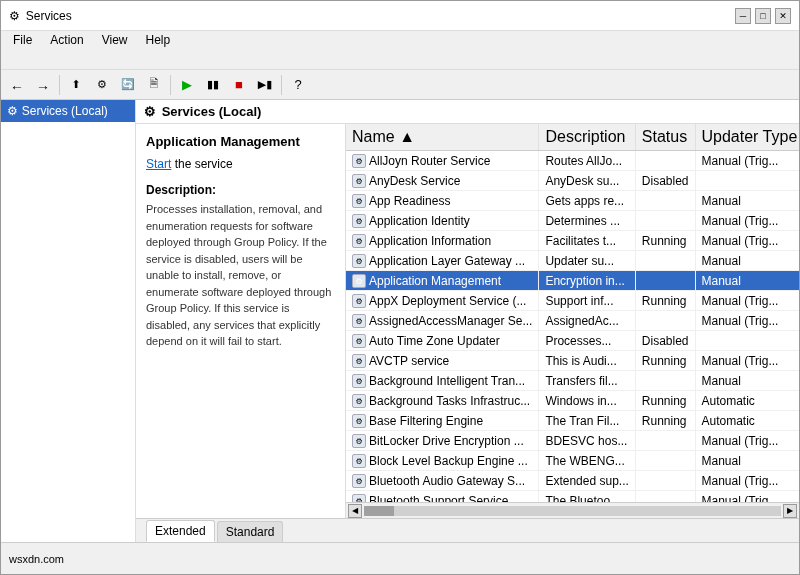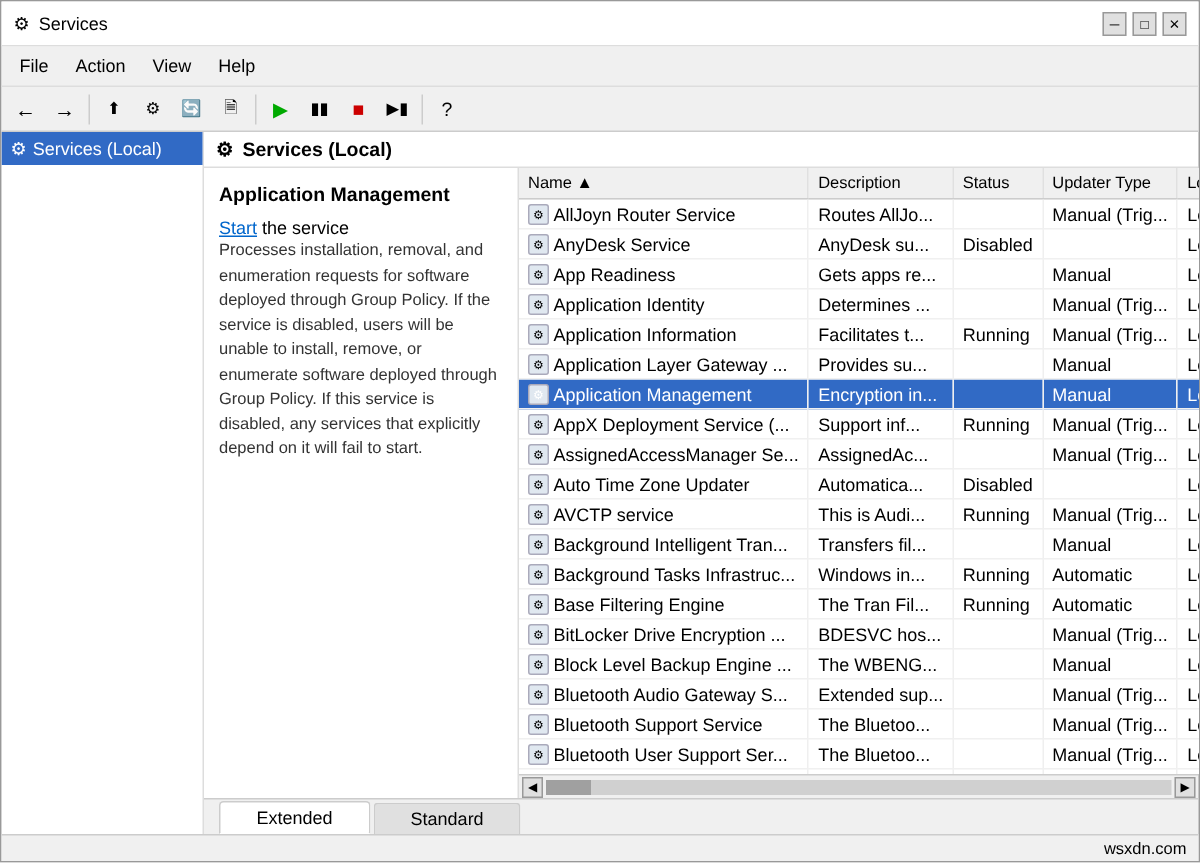--- a/index.html
+++ b/index.html
@@ -5,21 +5,21 @@
     * { box-sizing: border-box; margin: 0; padding: 0; }
     body { font-family: 'Segoe UI', Tahoma, sans-serif; font-size: 12px; background: #f0f0f0; }
 
     .window { width: 800px; height: 575px; background: #f0f0f0; border: 1px solid #999; display: flex; flex-direction: column; }
 
     .title-bar { background: #fff; height: 30px; display: flex; align-items: center; padding: 0 8px; border-bottom: 1px solid #ddd; justify-content: space-between; }
     .title-bar-left { display: flex; align-items: center; gap: 6px; font-size: 12px; }
     .title-bar-controls { display: flex; gap: 4px; }
     .title-btn { width: 16px; height: 16px; border: 1px solid #999; background: #e0e0e0; font-size: 9px; cursor: pointer; display: flex; align-items: center; justify-content: center; }
 
-    .menu-bar { background: #f0f0f0; height: 27px; display: flex; align-items: center; padding: 0 4px; border-bottom: 1px solid #ddd; gap: 2px; }
+    .menu-bar { background: #f0f0f0; height: 39px; display: flex; align-items: flex-start; padding: 0 4px; border-bottom: 1px solid #ddd; gap: 2px; }
     .menu-item { padding: 2px 8px; font-size: 12px; cursor: pointer; }
 
     .toolbar { background: #f0f0f0; height: 30px; display: flex; align-items: center; padding: 2px 4px; border-bottom: 1px solid #ccc; gap: 2px; }
     .toolbar-btn { width: 24px; height: 24px; border: 1px solid transparent; background: transparent; cursor: pointer; display: flex; align-items: center; justify-content: center; font-size: 14px; }
     .toolbar-sep { width: 1px; height: 20px; background: #ccc; margin: 0 2px; }
 
     .main-area { display: flex; flex: 1; overflow: hidden; }
 
     .sidebar { width: 135px; background: #fff; border-right: 1px solid #ddd; display: flex; flex-direction: column; }
     .sidebar-item { padding: 4px 6px; font-size: 12px; display: flex; align-items: center; gap: 4px; cursor: pointer; }
@@ -36,30 +36,30 @@
     .detail-panel .link { color: #0066cc; text-decoration: underline; cursor: pointer; }
     .detail-panel .desc-title { font-weight: bold; margin-top: 12px; margin-bottom: 4px; }
     .detail-panel .desc-text { font-size: 11px; line-height: 1.5; color: #333; }
 
     .service-list-pane { flex: 1; overflow: hidden; display: flex; flex-direction: column; }
 
     .table-container { flex: 1; overflow: auto; }
 
     table { width: 100%; border-collapse: collapse; font-size: 12px; background: #fff; }
     thead tr { background: #f0f0f0; }
-    th { padding: 4px 6px; border-bottom: 1px solid #ccc; border-right: 1px solid #e0e0e0; text-align: left; font-weight: normal; white-space: nowrap; cursor: pointer; user-select: none; font-size: 11px; }
+    th { padding: 4px 6px; border-bottom: 1px solid #ccc; border-right: 1px solid #e0e0e0; text-align: left; font-weight: normal; white-space: nowrap; cursor: pointer; user-select: none; font-size: 16px; }
     td { padding: 2px 6px; border-bottom: 1px solid #f0f0f0; border-right: 1px solid #efefef; white-space: nowrap; }
     tr.selected td { background: #316ac5; color: white; }
     tr.selected td { color: white; }
 
     .tabs-bar { height: 24px; display: flex; align-items: flex-end; background: #f0f0f0; border-top: 1px solid #ccc; padding-left: 10px; }
-    .tab { padding: 3px 24px; border: 1px solid #ccc; border-bottom: none; background: #e0e0e0; margin-right: 2px; cursor: pointer; font-size: 12px; border-radius: 3px 3px 0 0; }
+    .tab { padding: 3px 8px; border: 1px solid #ccc; border-bottom: none; background: #e0e0e0; margin-right: 2px; cursor: pointer; font-size: 12px; border-radius: 3px 3px 0 0; }
     .tab.active { background: #fff; border-bottom: 1px solid #fff; z-index: 1; }
 
-    .status-bar { height: 18px; background: #f0f0f0; border-top: 1px solid #ccc; display: flex; align-items: center; padding: 0 8px; font-size: 11px; justify-content: flex-end; }
+    .status-bar { height: 32px; background: #f0f0f0; border-top: 1px solid #ccc; display: flex; align-items: center; padding: 0 8px; font-size: 11px; }
 
     .scrollbar-h { height: 16px; background: #f0f0f0; border-top: 1px solid #ccc; display: flex; align-items: center; padding: 0 2px; }
     .scroll-arrow { width: 14px; height: 14px; background: #e0e0e0; border: 1px solid #999; display: flex; align-items: center; justify-content: center; font-size: 8px; cursor: pointer; }
     .scroll-track { flex: 1; height: 10px; background: #d0d0d0; margin: 0 2px; }
     .scroll-thumb { width: 30px; height: 10px; background: #a0a0a0; }
   </style>
 </head>
 <body>
 
 <div class="window">
@@ -116,20 +116,21 @@
         <span>Services (Local)</span>
       </div>
 
       <div class="split-pane">
 
         <div class="detail-panel">
           <h3>Application Management</h3>
           <p>
             <span class="link">Start</span><span> the service</span>
           </p>
+          <p class="desc-title">Description:</p>
           <p class="desc-text">Processes installation, removal, and enumeration requests for software deployed through Group Policy. If the service is disabled, users will be unable to install, remove, or enumerate software deployed through Group Policy. If this service is disabled, any services that explicitly depend on it will fail to start.</p>
         </div>
 
         <div class="service-list-pane">
           <div class="table-container">
             <table>
               <thead>
                 <tr>
                   <th>
                     <span>Name</span> ▲
@@ -171,21 +172,21 @@
                   </tr>
                   <tr>
                     <td><span style="display:inline-flex;align-items:center;gap:3px;"><span style="display:inline-block;width:14px;height:14px;background:#e0e8f0;border:1px solid #aab;border-radius:2px;font-size:8px;text-align:center;line-height:14px;">⚙</span>Application Information</span></td>
                     <td>Facilitates t...</td>
                     <td>Running</td>
                     <td>Manual (Trig...</td>
                     <td>Local S...</td>
                   </tr>
                   <tr>
                     <td><span style="display:inline-flex;align-items:center;gap:3px;"><span style="display:inline-block;width:14px;height:14px;background:#e0e8f0;border:1px solid #aab;border-radius:2px;font-size:8px;text-align:center;line-height:14px;">⚙</span>Application Layer Gateway ...</span></td>
-                    <td>Provides su...</td>
+                    <td>Updater su...</td>
                     <td></td>
                     <td>Manual</td>
                     <td>Local S...</td>
                   </tr>
                   <tr class="selected">
                     <td><span style="display:inline-flex;align-items:center;gap:3px;"><span style="display:inline-block;width:14px;height:14px;background:#e0e8f0;border:1px solid #aab;border-radius:2px;font-size:8px;text-align:center;line-height:14px;">⚙</span>Application Management</span></td>
                     <td>Encryption in...</td>
                     <td></td>
                     <td>Manual</td>
                     <td>Local S...</td>
@@ -199,21 +200,21 @@
                   </tr>
                   <tr>
                     <td><span style="display:inline-flex;align-items:center;gap:3px;"><span style="display:inline-block;width:14px;height:14px;background:#e0e8f0;border:1px solid #aab;border-radius:2px;font-size:8px;text-align:center;line-height:14px;">⚙</span>AssignedAccessManager Se...</span></td>
                     <td>AssignedAc...</td>
                     <td></td>
                     <td>Manual (Trig...</td>
                     <td>Local S...</td>
                   </tr>
                   <tr>
                     <td><span style="display:inline-flex;align-items:center;gap:3px;"><span style="display:inline-block;width:14px;height:14px;background:#e0e8f0;border:1px solid #aab;border-radius:2px;font-size:8px;text-align:center;line-height:14px;">⚙</span>Auto Time Zone Updater</span></td>
-                    <td>Automatica...</td>
+                    <td>Processes...</td>
                     <td>Disabled</td>
                     <td></td>
                     <td>Local S...</td>
                   </tr>
                   <tr>
                     <td><span style="display:inline-flex;align-items:center;gap:3px;"><span style="display:inline-block;width:14px;height:14px;background:#e0e8f0;border:1px solid #aab;border-radius:2px;font-size:8px;text-align:center;line-height:14px;">⚙</span>AVCTP service</span></td>
                     <td>This is Audi...</td>
                     <td>Running</td>
                     <td>Manual (Trig...</td>
                     <td>Local S...</td>

